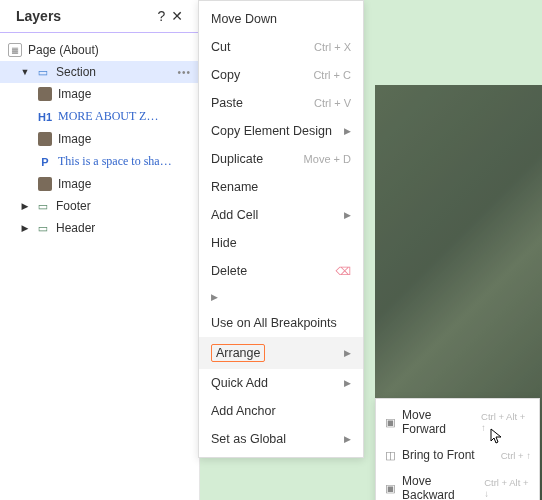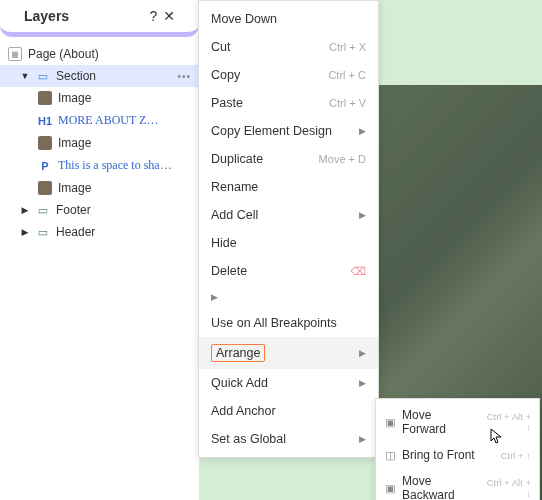--- a/index.html
+++ b/index.html
@@ -1,47 +1,47 @@
 <!DOCTYPE html>
 <html><head>
 <meta charset="utf-8">
 <style>
 * { margin: 0; padding: 0; box-sizing: border-box; font-family: -apple-system, BlinkMacSystemFont, "Segoe UI", Arial, sans-serif; }
 body { width: 542px; height: 500px; background: #fff; position: relative; overflow: hidden; font-size: 13px; color: #333; }
 .panel { width: 200px; border-right: 1px solid #e5e5e5; height: 100%; position: absolute; left: 0; top: 0; background: #fff; z-index: 1; }
-.panel-hdr { display: flex; align-items: center; justify-content: space-between; padding: 8px 24px; border-bottom: 5px solid #c4b5fd; border-radius: 12px; }
+.panel-hdr { display: flex; align-items: center; justify-content: space-between; padding: 8px 16px; border-bottom: 1px solid #c4b5fd; }
 .panel-title { font-weight: 600; font-size: 14px; }
 .hdr-ico { display: flex; gap: 6px; }
 .ico-btn { cursor: pointer; font-size: 14px; color: #333; }
 .tree { padding: 6px 0; }
 .row { display: flex; align-items: center; padding: 4px 8px; gap: 6px; cursor: pointer; white-space: nowrap; overflow: hidden; }
 .row.sel { background: #e1eaff; }
 .row .arrow { width: 10px; font-size: 9px; color: #333; text-align: center; }
 .row .thumb { width: 14px; height: 14px; background: #7a6b5a; border-radius: 2px; flex-shrink: 0; }
 .row .glyph { width: 14px; height: 14px; display: flex; align-items: center; justify-content: center; font-size: 11px; color: #5a8a6a; flex-shrink: 0; }
 .row .glyph.page { color: #888; border: 1px solid #aaa; border-radius: 2px; font-size: 8px; }
 .row .glyph.sec { color: #4a87d6; }
 .row .lbl { overflow: hidden; text-overflow: ellipsis; font-size: 12px; }
 .row .lbl.blue { color: #3366cc; font-family: Liberation Serif, serif; }
 .row .more { margin-left: auto; color: #888; letter-spacing: 1px; font-size: 10px; }
 .ind1 { padding-left: 20px; }
 .ind2 { padding-left: 38px; }
 .canvas { position: absolute; left: 200px; right: 0; top: 0; bottom: 0; background: #d4edd4; }
 .photo { position: absolute; left: 175px; top: 85px; right: 0; bottom: 0; background: linear-gradient(135deg, #4a5243 0%, #3a4038 40%, #5a6050 55%, #2f352d 100%); }
 .photo::after { content: ""; position: absolute; inset: 0; background: rgba(150, 200, 150, 0.22); }
-.ctx { position: absolute; left: 198px; top: 0; width: 181px; background: #fff; border: 1px solid #ddd; box-shadow: 0 2px 8px rgba(0,0,0,0.12); z-index: 5; padding: 4px 0; }
+.ctx { position: absolute; left: 198px; top: 0; width: 166px; background: #fff; border: 1px solid #ddd; box-shadow: 0 2px 8px rgba(0,0,0,0.12); z-index: 5; padding: 4px 0; }
 .mi { display: flex; align-items: center; justify-content: space-between; padding: 7px 12px; cursor: pointer; font-size: 12.5px; color: #333; }
 .mi.hl { background: #f3f3f3; }
 .mi .sc { font-size: 11px; color: #aaa; }
 .mi .sub { font-size: 9px; color: #888; }
 .mi.boxed span:first-child { border: 1.5px solid #ff7a3a; padding: 1px 4px; border-radius: 2px; }
 .del-ico { font-size: 11px; color: #e89; }
 .submenu { position: absolute; left: 375px; top: 398px; width: 165px; background: #fff; border: 1px solid #ddd; box-shadow: 0 2px 8px rgba(0,0,0,0.12); z-index: 6; padding: 3px 0; }
 .si { display: flex; align-items: center; padding: 6px 8px; cursor: pointer; font-size: 12px; color: #333; gap: 5px; }
-.si .sc { margin-left: auto; font-size: 9.5px; color: #bbb; text-align: right; }
+.si .sc { margin-left: auto; font-size: 9.5px; color: #bbb; }
 .si .sicon { width: 13px; height: 13px; display: flex; align-items: center; justify-content: center; font-size: 11px; color: #888; flex-shrink: 0; }
 .cursor { position: absolute; width: 14px; height: 18px; z-index: 10; }
 </style>
 </head>
 <body>
 
 <div class="canvas">
   <div class="photo"></div>
 </div>
 

